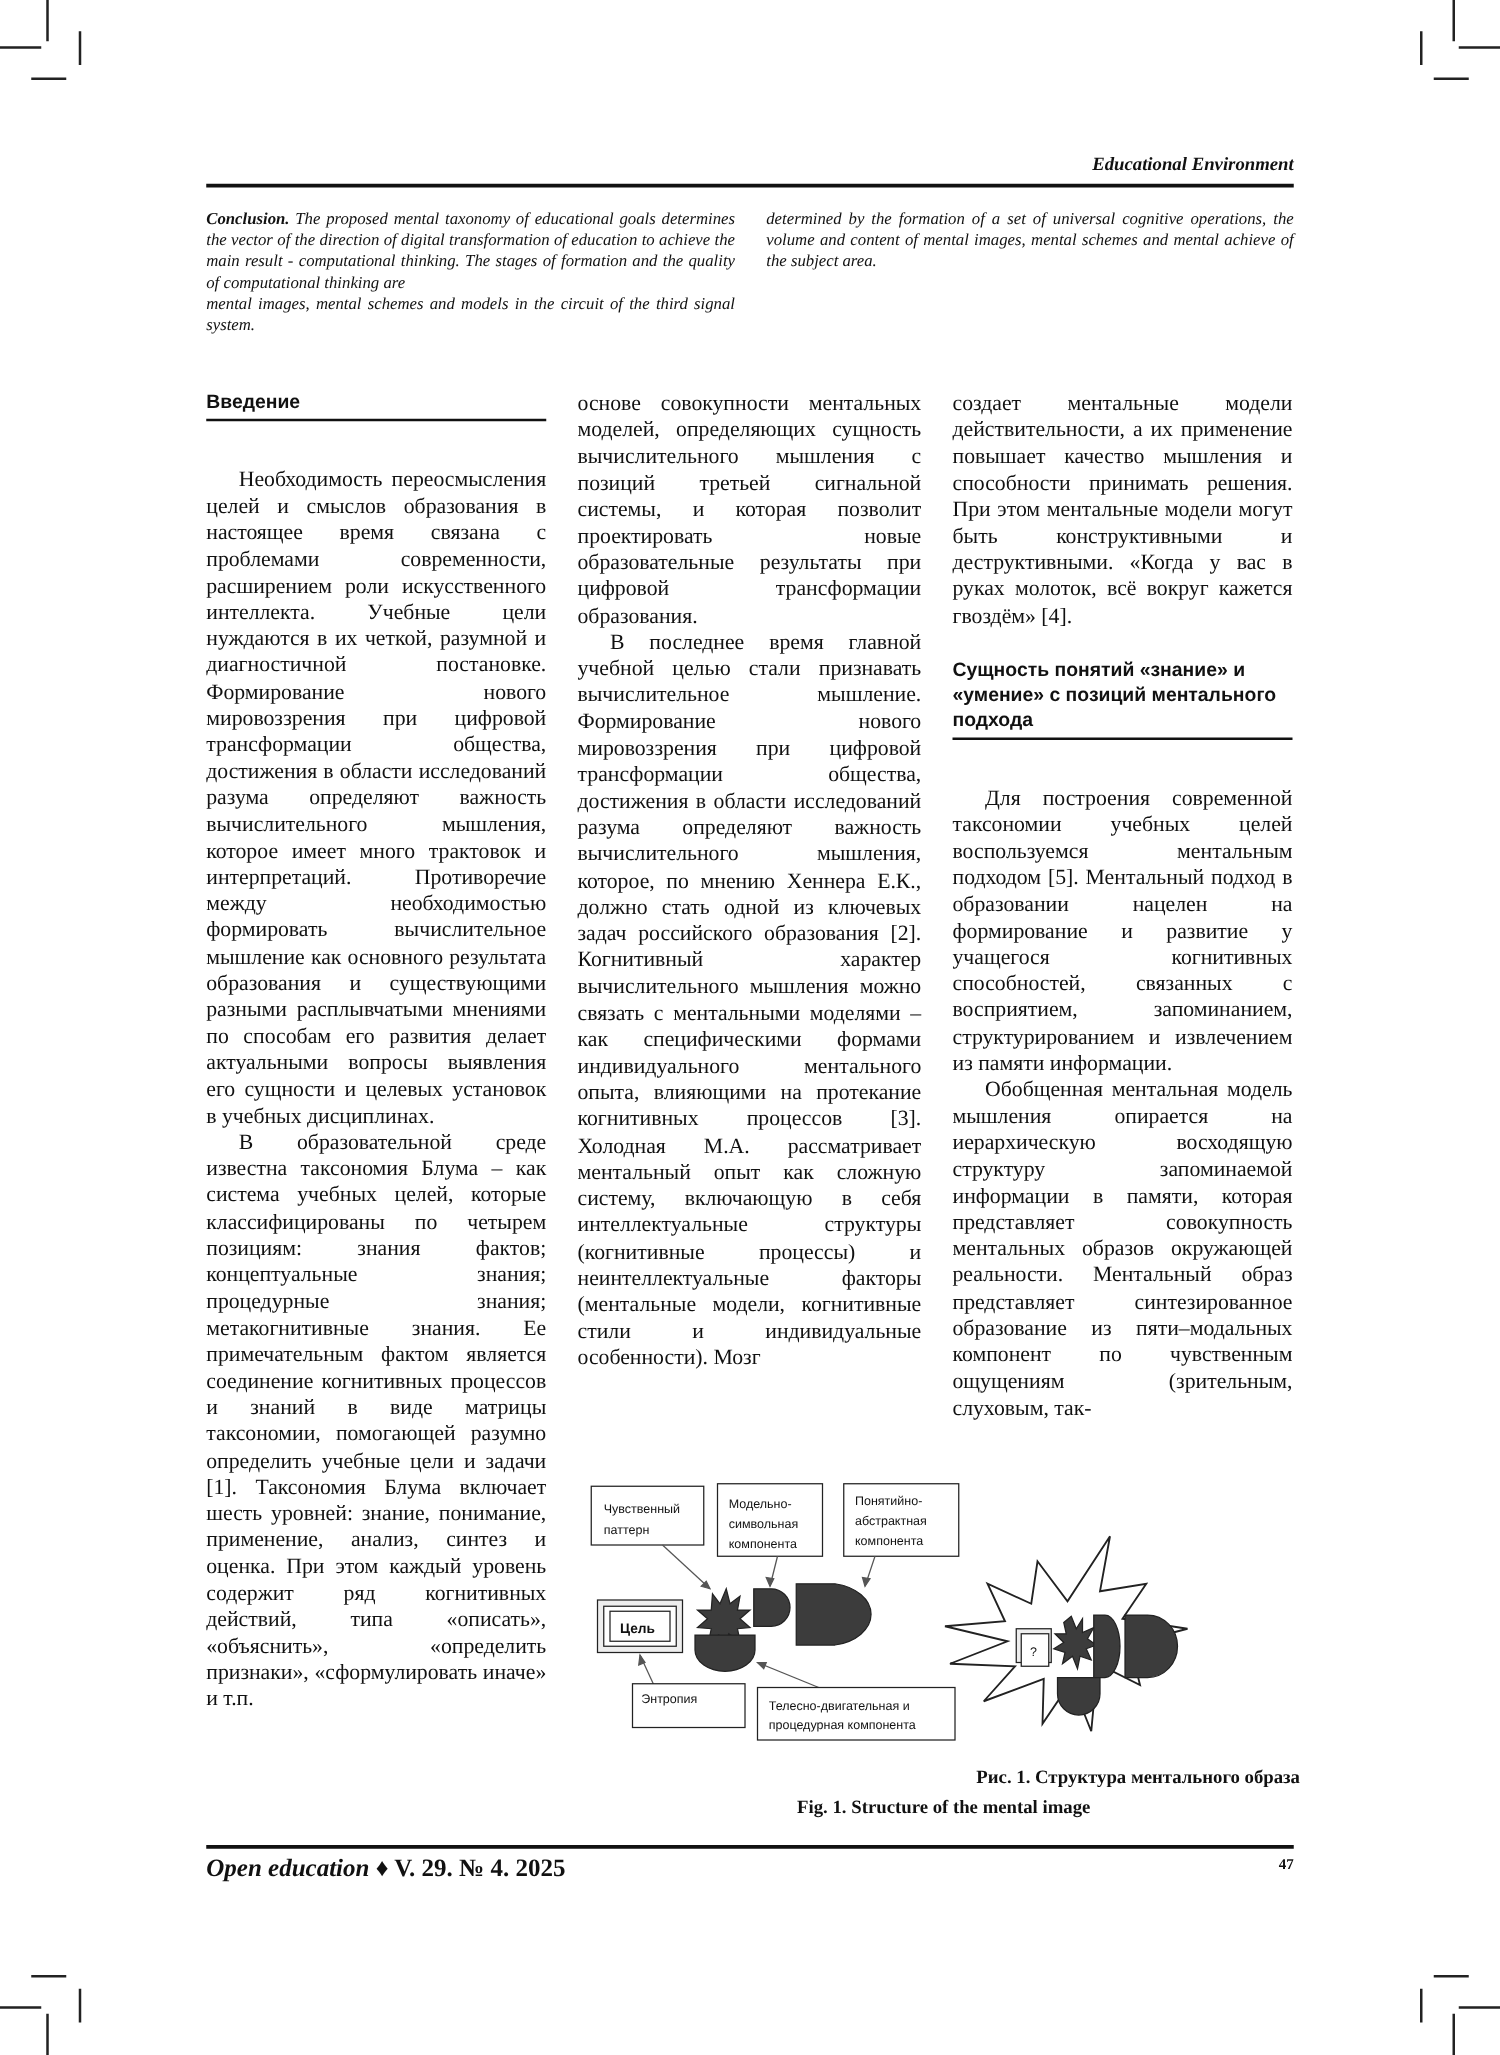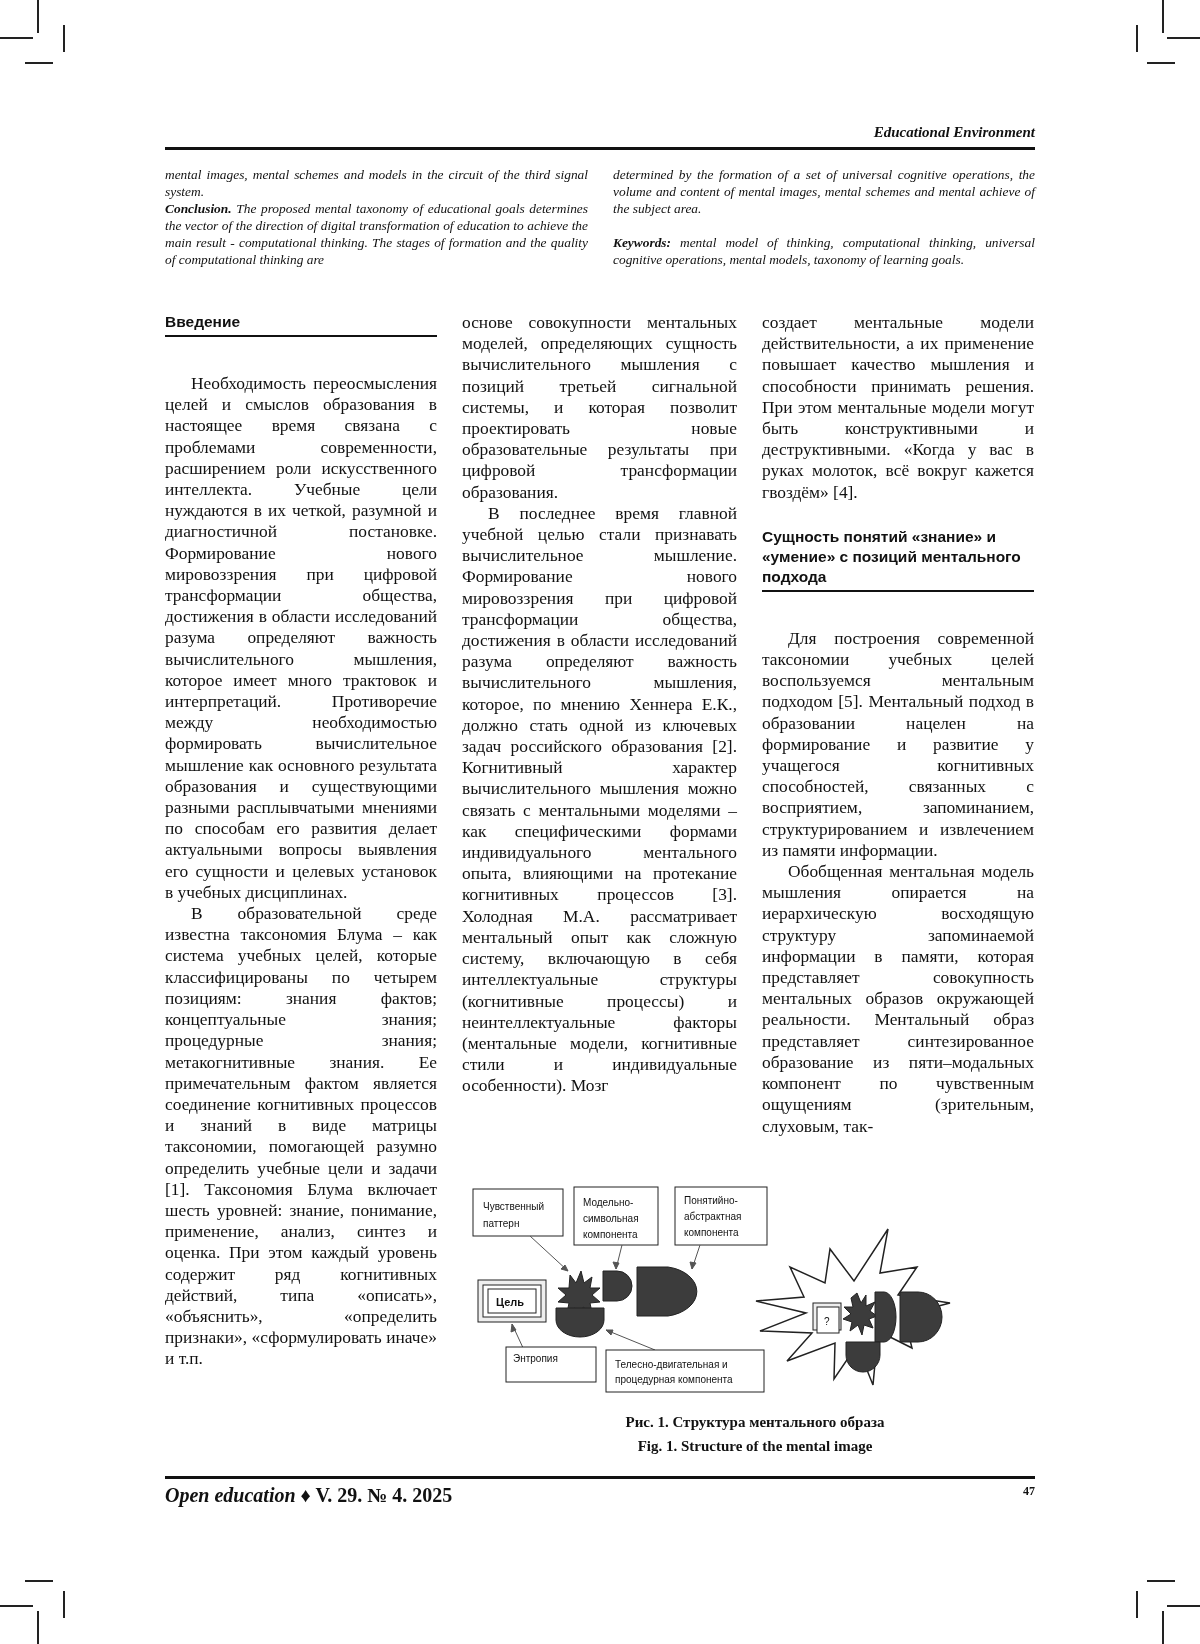--- a/index.html
+++ b/index.html
@@ -29,21 +29,21 @@
   .col1 { left: 165px; width: 272px; }
   .col2 { left: 462px; width: 275px; }
   .col3 { left: 762px; width: 272px; }
 
   .section-title { font-family: "Liberation Sans", sans-serif; font-weight: bold; font-size: 15.5px;
     line-height: 20px; border-bottom: 2.5px solid #111; padding-bottom: 3px; margin-bottom: 36px; text-align: left; }
 
   .figure { position: absolute; left: 470px; top: 1185px; width: 570px; height: 210px; }
   .fig-caption { position: absolute; left: 470px; width: 570px; text-align: center;
     font-family: "Liberation Serif", serif; font-weight: bold; font-size: 15px; }
-  .fig-caption.ru { top: 1414px; }
+  .fig-caption.ru { top: 1414px; text-align: right; }
   .fig-caption.en { top: 1438px; }
 
   .foot-rule { position: absolute; left: 165px; top: 1476px; width: 870px; height: 3px; background: #111; }
   .footer-left { position: absolute; left: 165px; top: 1484px; font-family: "Liberation Serif", serif;
     font-weight: bold; font-size: 20px; }
   .footer-left .j { font-style: italic; }
   .footer-right { position: absolute; right: 165px; top: 1484px; font-family: "Liberation Serif", serif;
     font-weight: bold; font-size: 12px; }
 
   .svgtext { font-family: "Liberation Sans", sans-serif; font-size: 10px; fill: #111; }
@@ -68,27 +68,26 @@
 
 <div class="crop v" style="left:1162px;top:1611px;height:33px;"></div>
 <div class="crop h" style="left:1167px;top:1605px;width:33px;"></div>
 <div class="crop v" style="left:1136px;top:1591px;height:27px;"></div>
 <div class="crop h" style="left:1147px;top:1580px;width:28px;"></div>
 
 <div class="running-head">Educational Environment</div>
 <div class="head-rule"></div>
 
 <div class="abstract left">
+  <p><b>Conclusion.</b><span> The proposed mental taxonomy of educational goals determines the vector of the direction of digital transformation of education to achieve the main result - computational thinking. The stages of formation and the quality of computational thinking are</span></p>
   <p>mental images, mental schemes and models in the circuit of the third signal system.</p>
-  <p><b>Conclusion.</b><span> The proposed mental taxonomy of educational goals determines the vector of the direction of digital transformation of education to achieve the main result - computational thinking. The stages of formation and the quality of computational thinking are</span></p>
 </div>
 <div class="abstract right">
   <p>determined by the formation of a set of universal cognitive operations, the volume and content of mental images, mental schemes and mental achieve of the subject area.</p>
   <div class="gap"></div>
-  <p><b>Keywords:</b><span> mental model of thinking, computational thinking, universal cognitive operations, mental models, taxonomy of learning goals.</span></p>
 </div>
 
 <div class="col col1">
   <div class="section-title">Введение</div>
   <p>Необходимость переосмысления целей и смыслов образования в настоящее время связана с проблемами современности, расширением роли искусственного интеллекта. Учебные цели нуждаются в их четкой, разумной и диагностичной постановке. Формирование нового мировоззрения при цифровой трансформации общества, достижения в области исследований разума определяют важность вычислительного мышления, которое имеет много трактовок и интерпретаций. Противоречие между необходимостью формировать вычислительное мышление как основного результата образования и существующими разными расплывчатыми мнениями по способам его развития делает актуальными вопросы выявления его сущности и целевых установок в учебных дисциплинах.</p>
   <p>В образовательной среде известна таксономия Блума – как система учебных целей, которые классифицированы по четырем позициям: знания фактов; концептуальные знания; процедурные знания; метакогнитивные знания. Ее примечательным фактом является соединение когнитивных процессов и знаний в виде матрицы таксономии, помогающей разумно определить учебные цели и задачи [1]. Таксономия Блума включает шесть уровней: знание, понимание, применение, анализ, синтез и оценка. При этом каждый уровень содержит ряд когнитивных действий, типа «описать», «объяснить», «определить признаки», «сформулировать иначе» и т.п.</p>
 </div>
 
 <div class="col col2">
   <p class="noindent">основе совокупности ментальных моделей, определяющих сущность вычислительного мышления с позиций третьей сигнальной системы, и которая позволит проектировать новые образовательные результаты при цифровой трансформации образования.</p>

